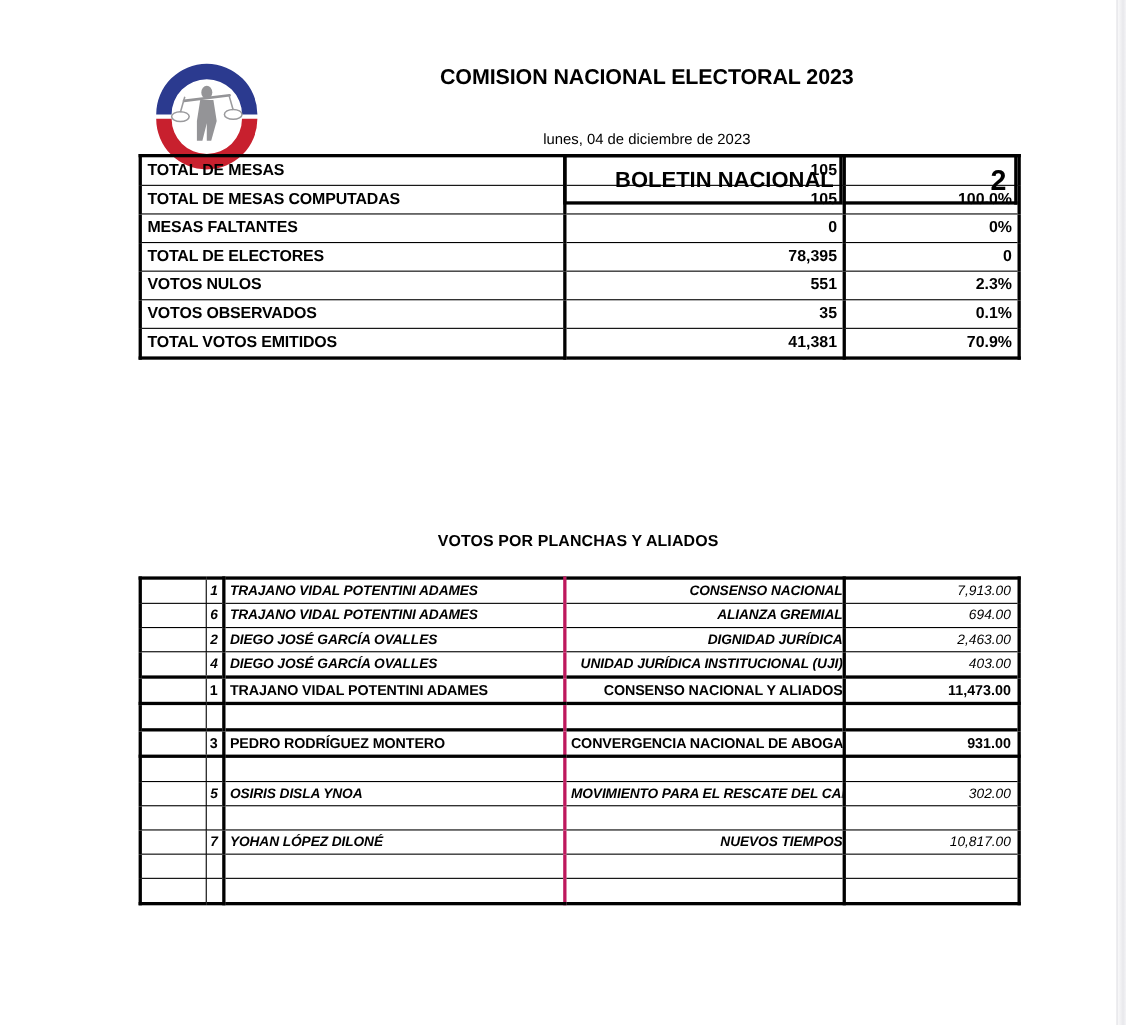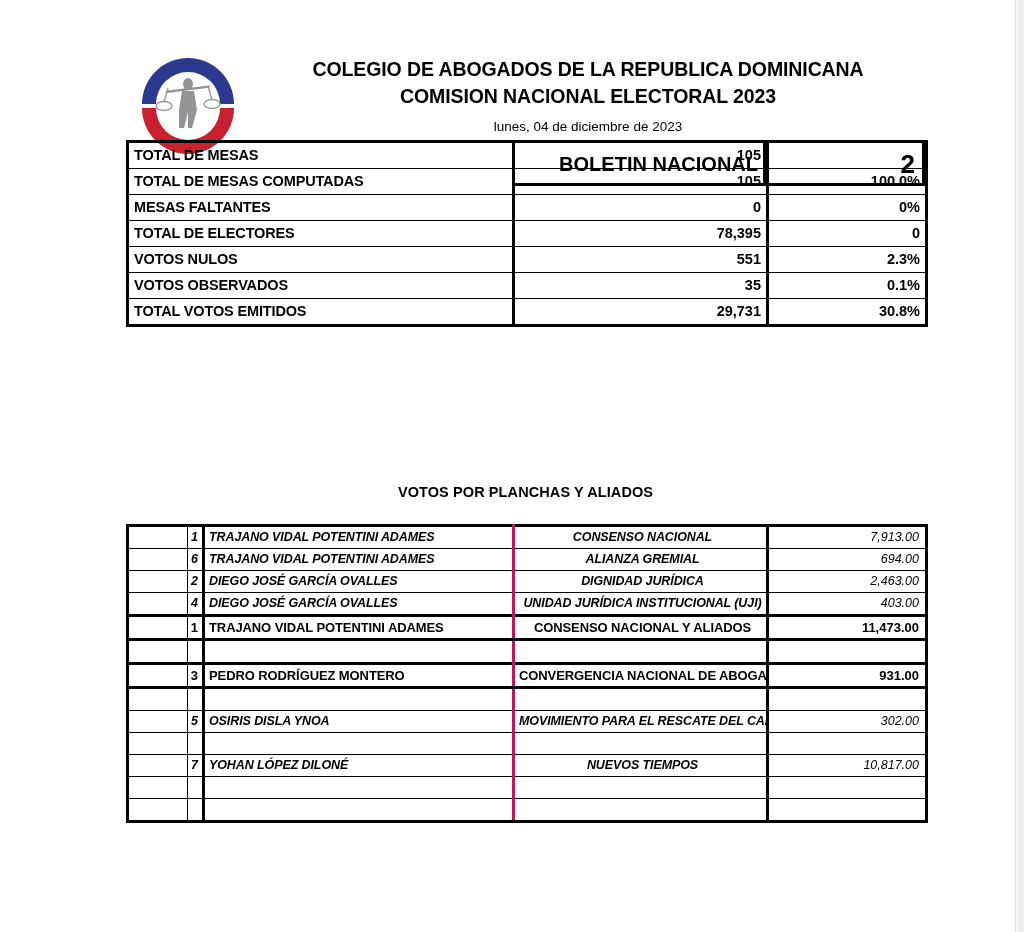--- a/index.html
+++ b/index.html
@@ -244,21 +244,21 @@
     text-align: left;
     padding-left: 4px;
     font-style: italic;
     font-weight: bold;
     letter-spacing: -0.1px;
   }
   .results .r-party {
     border-right: 3px solid #000;
     border-top: 1.5px solid #000;
     border-bottom: 1.5px solid #000;
-    text-align: center;
+    text-align: right;
     padding-left: 4px;
     font-style: italic;
     font-weight: bold;
     letter-spacing: -0.1px;
     margin-left: 18px;
   }
   .results .r-votes {
     border-right: 3px solid #000;
     border-top: 1.5px solid #000;
     border-bottom: 1.5px solid #000;
@@ -346,21 +346,20 @@
         <g stroke="#9a9a9d" stroke-width="1.4" fill="none">
           <path d="M 36,40 L 32,54"></path>
           <path d="M 76,38 L 80,52"></path>
           <ellipse cx="32" cy="58" rx="8" ry="4.5"></ellipse>
           <ellipse cx="80" cy="56" rx="8" ry="4.5"></ellipse>
         </g>
       </svg>
     </div>
 
     <div class="titles">
-      <div class="title-line1">COLEGIO DE ABOGADOS DE LA REPUBLICA DOMINICANA</div>
       <div class="title-line2">COMISION NACIONAL ELECTORAL 2023</div>
     </div>
 
     <div class="date-line">lunes, 04 de diciembre de 2023</div>
   </div>
 
   <div class="boletin-head">
     <div class="bn-title">BOLETIN NACIONAL</div>
     <div class="bn-num">2</div>
   </div>
@@ -397,22 +396,22 @@
           <td class="val">551</td>
           <td class="pct">2.3%</td>
         </tr>
         <tr>
           <td class="lbl">VOTOS OBSERVADOS</td>
           <td class="val">35</td>
           <td class="pct">0.1%</td>
         </tr>
         <tr class="last-row">
           <td class="lbl">TOTAL VOTOS EMITIDOS</td>
-          <td class="val">29,731</td>
-          <td class="pct">30.8%</td>
+          <td class="val">41,381</td>
+          <td class="pct">70.9%</td>
         </tr>
       </tbody>
   </table>
 
   <div class="section-title">VOTOS POR PLANCHAS Y ALIADOS</div>
 
   <table class="results">
     <colgroup>
       <col class="c-blank">
         <col class="c-num">

